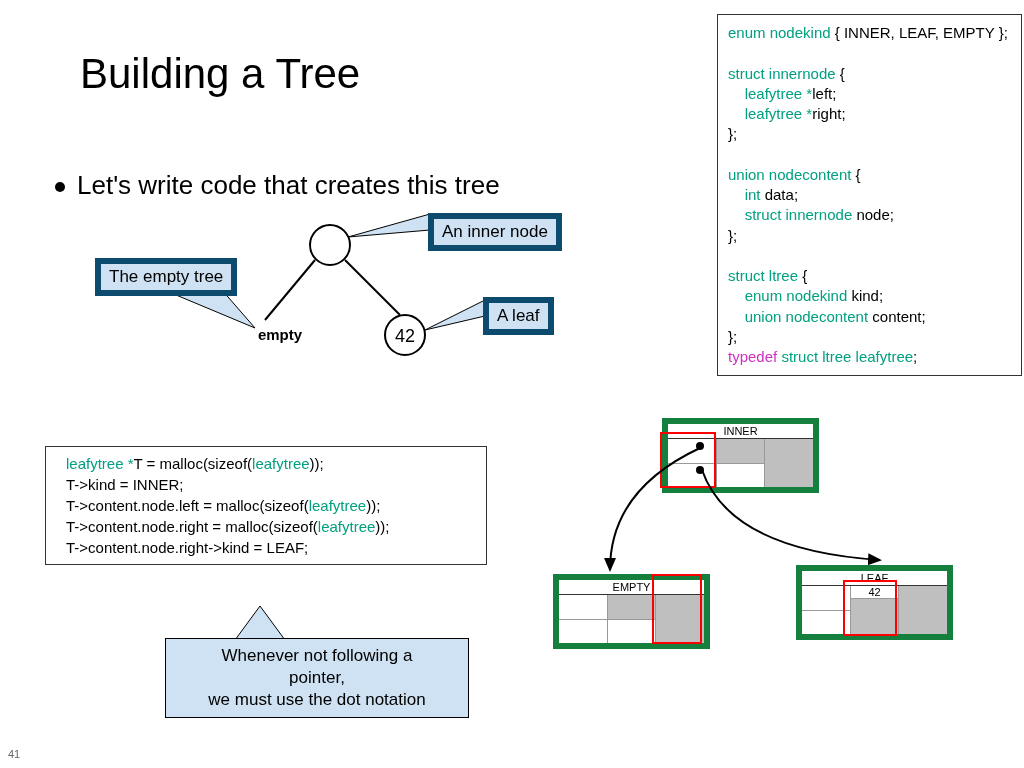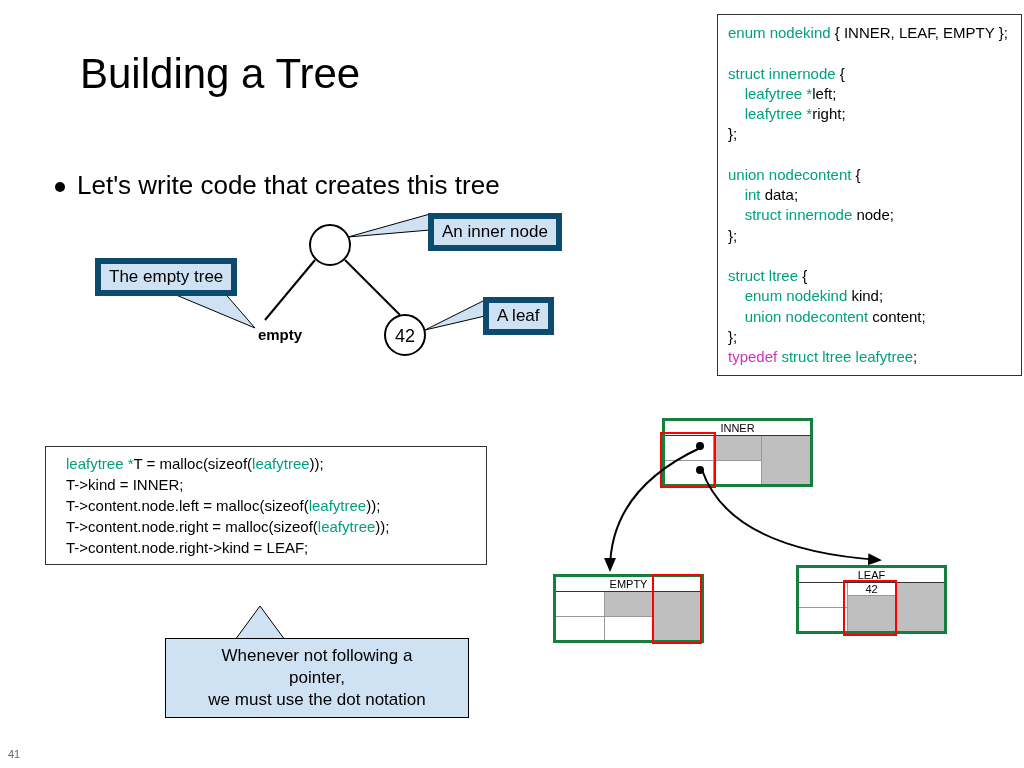--- a/index.html
+++ b/index.html
@@ -73,21 +73,21 @@
     line-height: 1.4;
     padding: 6px 20px;
     color: #000;
   }
   .codebox2 .kw-teal { color: #00a080; }
   .tree-svg {
     position: absolute;
   }
   .mem-block {
     position: absolute;
-    border: 3px solid #15803d;
+    border: 6px solid #15803d;
   }
   .mem-header {
     border-bottom: 1px solid #333;
     font-size: 11px;
     text-align: center;
     padding: 1px 0;
     background: #fff;
   }
   .mem-body {
     display: flex;

